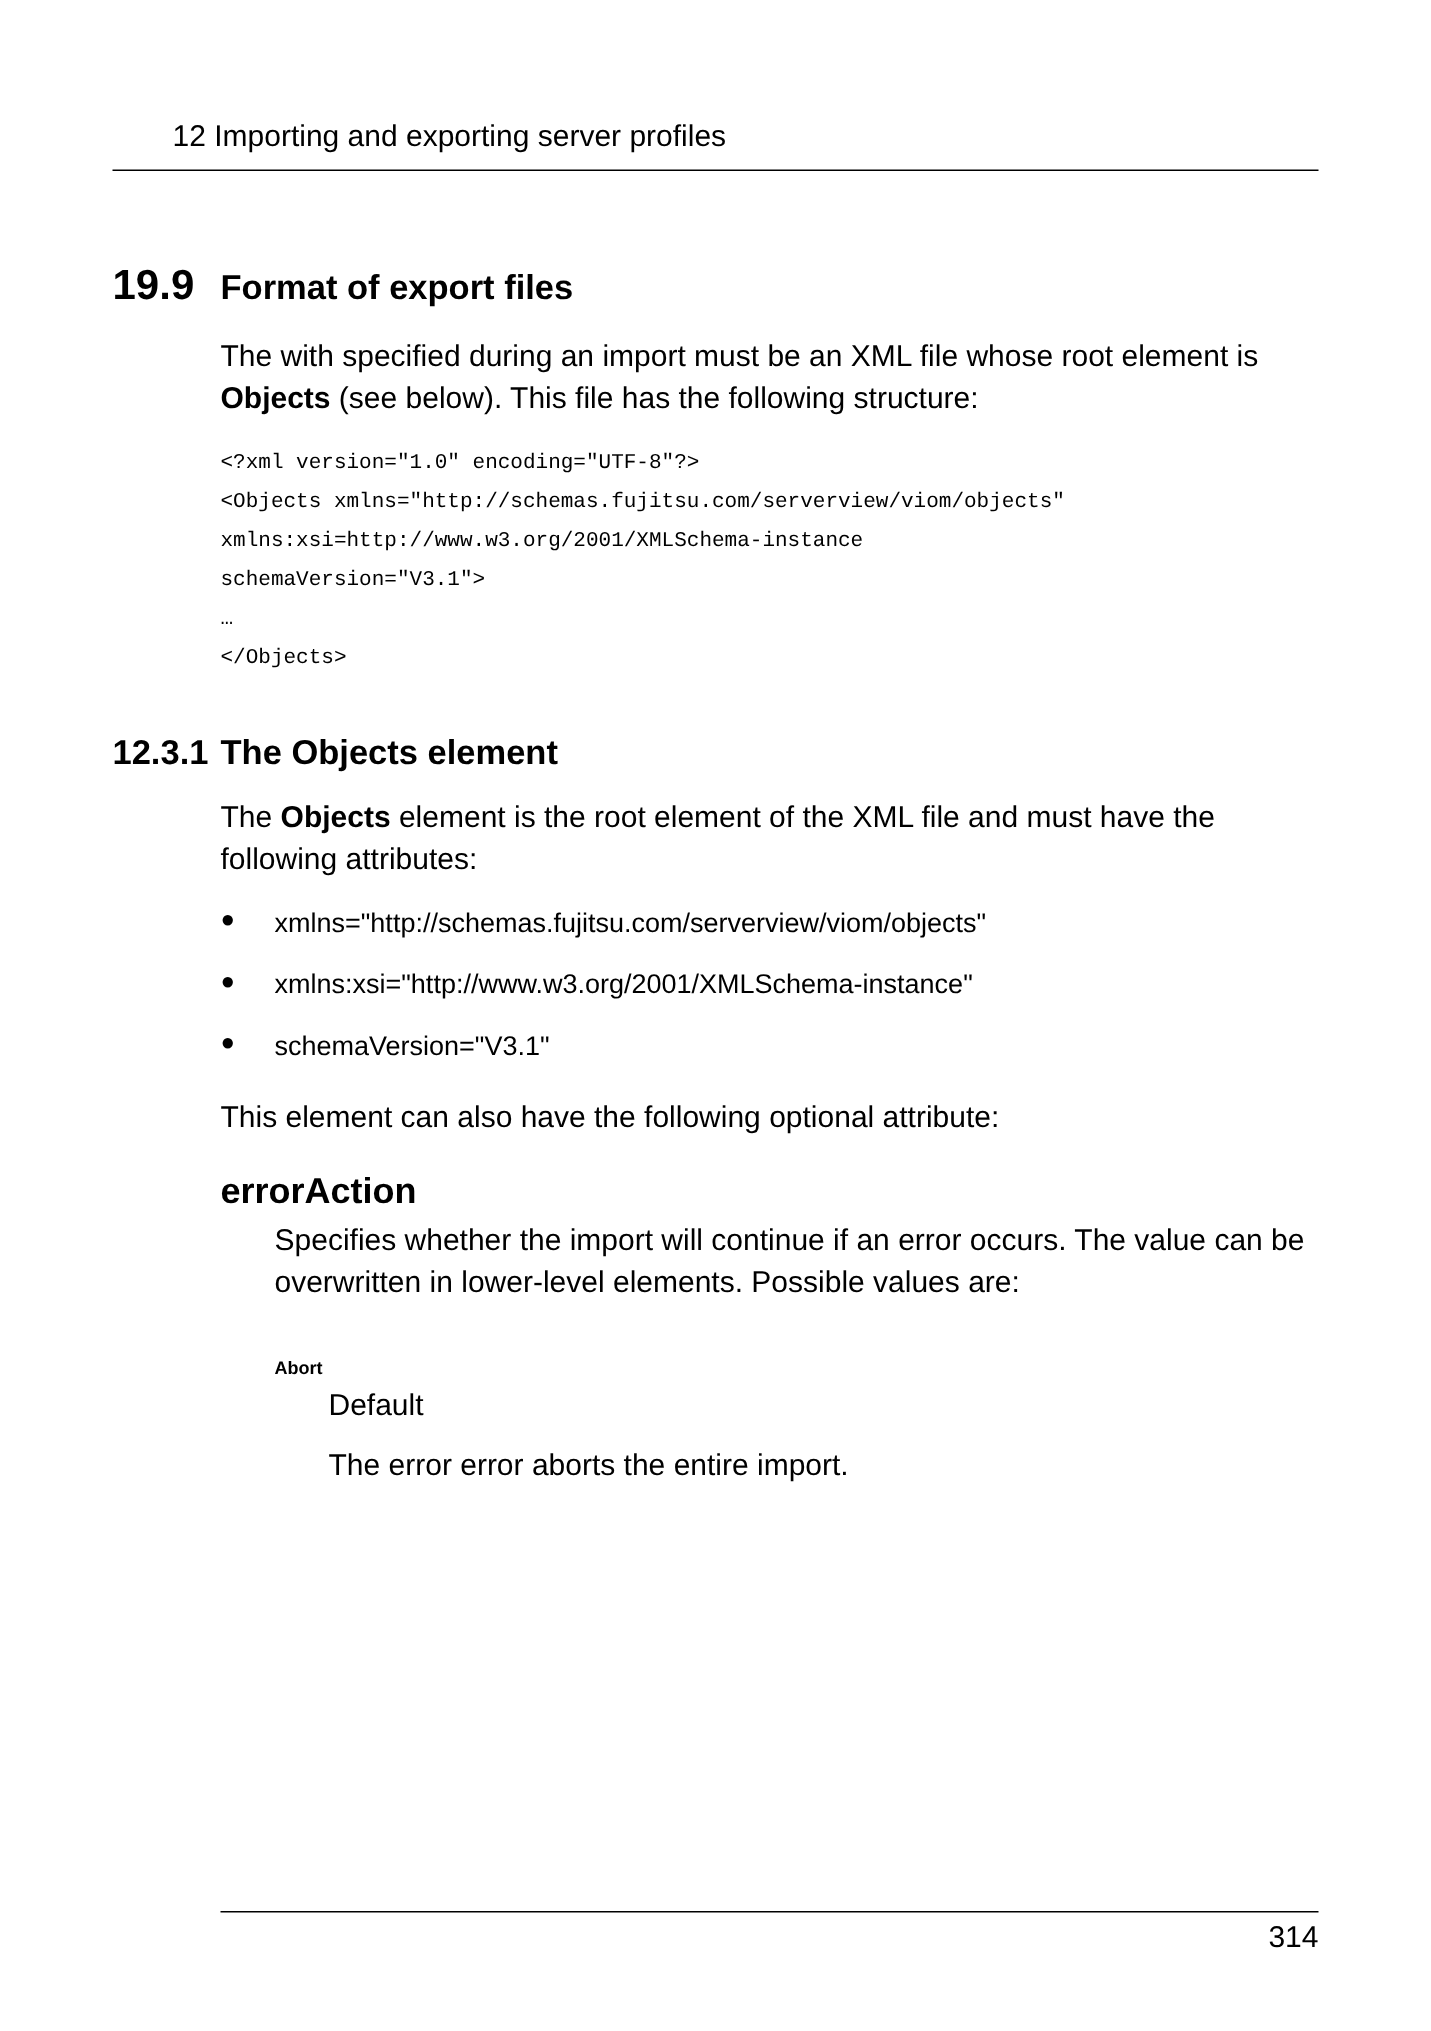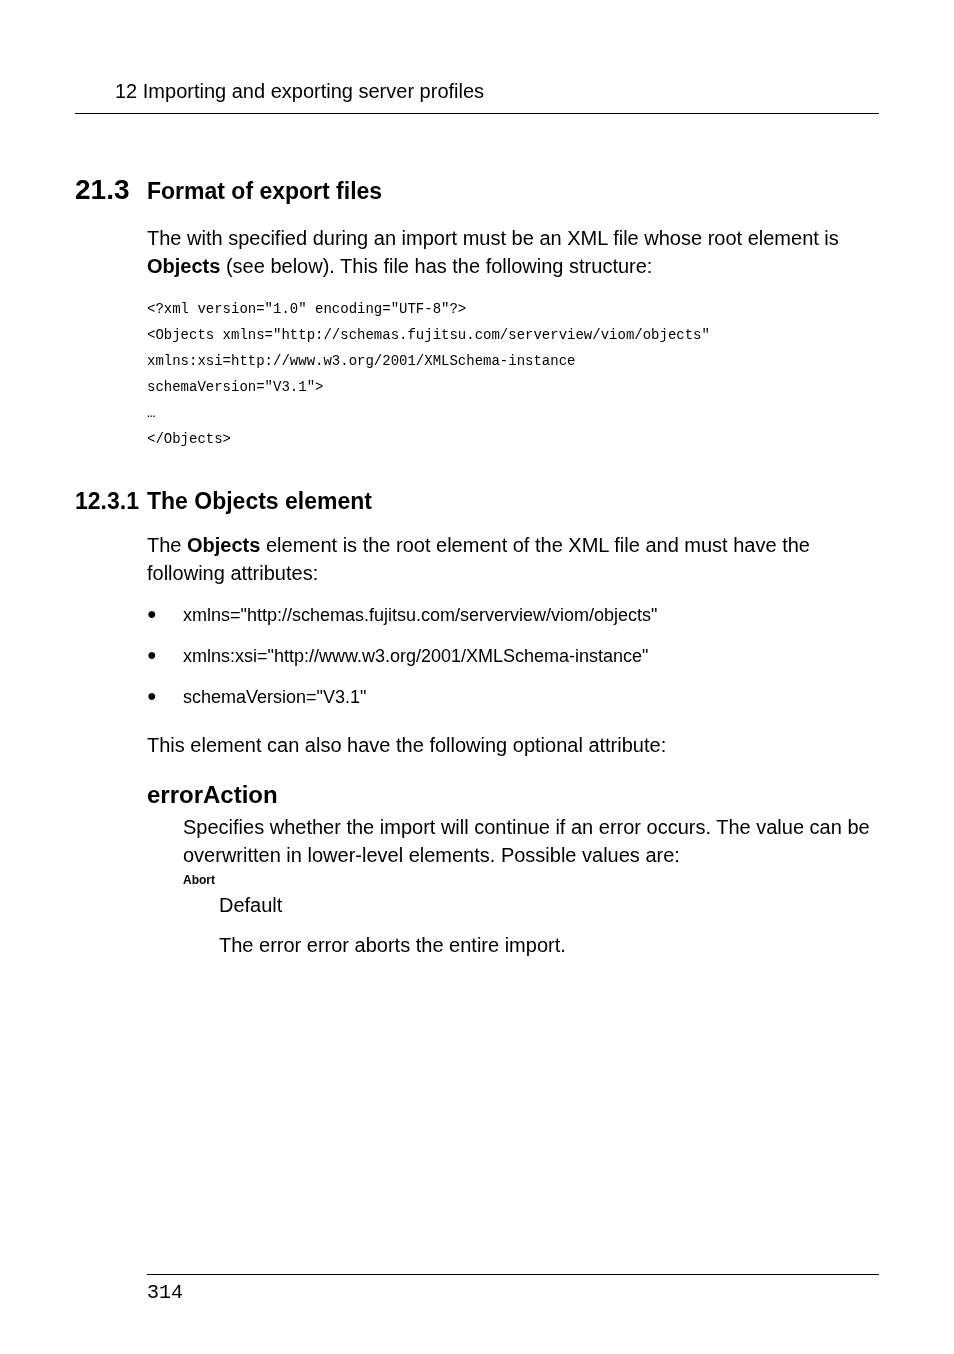--- a/index.html
+++ b/index.html
@@ -117,21 +117,21 @@
     .term-name {
       font-size: 24px;
       font-weight: bold;
       margin-bottom: 4px;
     }
     
     .term-desc {
       font-size: 20px;
       line-height: 1.4;
       margin-left: 36px;
-      margin-bottom: 4px;
+      margin-bottom: 36px;
     }
     
     .subterm-block {
       margin-left: 36px;
       margin-bottom: 18px;
     }
     
     .subterm-name {
       font-size: 12px;
       font-weight: bold;
@@ -158,34 +158,33 @@
     
     .footer-rule {
       border: none;
       border-top: 1.5px solid #000;
       margin-left: 72px;
       margin-bottom: 6px;
     }
     
     .footer-row {
       display: flex;
-      justify-content: space-between;
+      justify-content: flex-end;
       font-size: 20px;
       padding-left: 72px;
-      font-family: Liberation Mono, monospace;
     }
   </style>
 </head>
 <body>
 
 <div class="header">12 Importing and exporting server profiles</div>
 <hr class="header-rule">
 
 <div class="h1-row">
-  <div class="h1-number">21.3</div>
+  <div class="h1-number">19.9</div>
   <div class="h1-title">Format of export files</div>
 </div>
 
 <div class="body-text">
   <span>The with specified during an import must be an XML file whose root element is </span><span class="bold">Objects</span><span> (see below). This file has the following structure:</span>
 </div>
 
 <div class="code-block">
   <div class="code-line">&lt;?xml version="1.0" encoding="UTF-8"?&gt;</div>
   <div class="code-line">&lt;Objects xmlns="http://schemas.fujitsu.com/serverview/viom/objects"</div>

